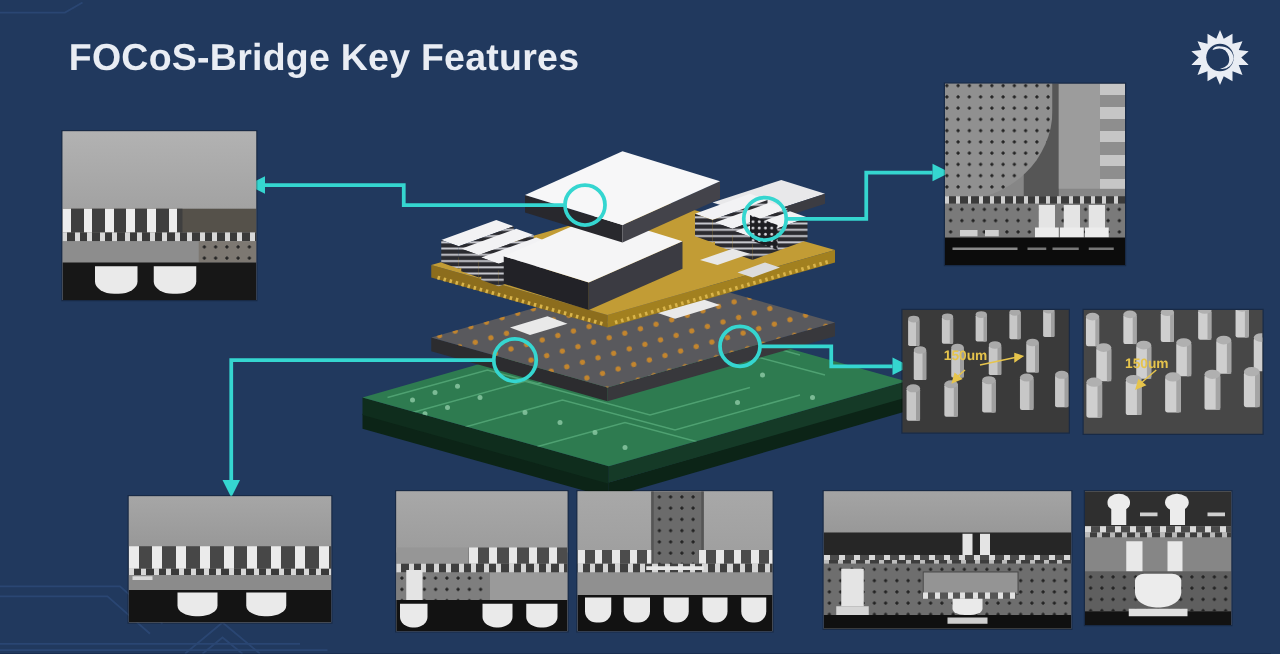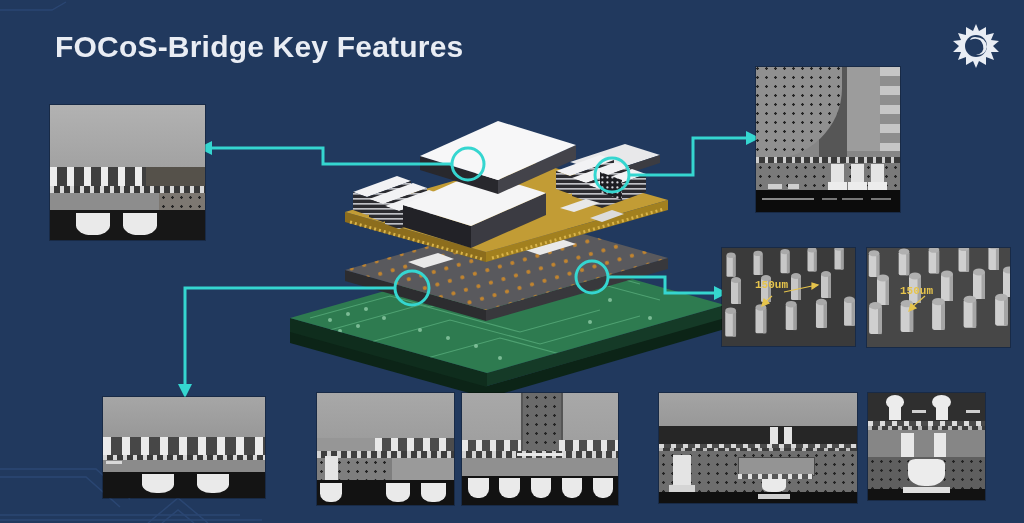--- a/index.html
+++ b/index.html
@@ -10,21 +10,21 @@
   }
   
   #title{
     position:absolute;left:55px;top:30px;margin:0;
     font-size:30px;font-weight:700;color:#e9edf4;letter-spacing:.2px;
   }
   
   .abs{position:absolute;}
   svg{display:block;}
   
-  .sem{position:absolute;overflow:hidden;background:#8f8f8f;box-shadow:0 0 0 1px rgba(0,0,0,.25);font-family:Liberation Mono, monospace;}
+  .sem{position:absolute;overflow:hidden;background:#8f8f8f;box-shadow:0 0 0 1px rgba(0,0,0,.25);}
   .L{position:absolute;}
   .ball{position:absolute;background:#eaeaea;border-radius:0 0 45% 45%;}
   .pillarW{position:absolute;background:#e4e4e4;}
   .dash-bright{background:repeating-linear-gradient(90deg,#d8d8d8 0 4px,#3a3a3a 4px 10px);}
   .bumps{background:repeating-linear-gradient(90deg,#ebebeb 0 8px,#474747 8px 19px);}
   .speckle{background-image:radial-gradient(#222 1px, transparent 1.5px);background-size:9px 9px;}
 </style>
 </head>
 <body>
 

